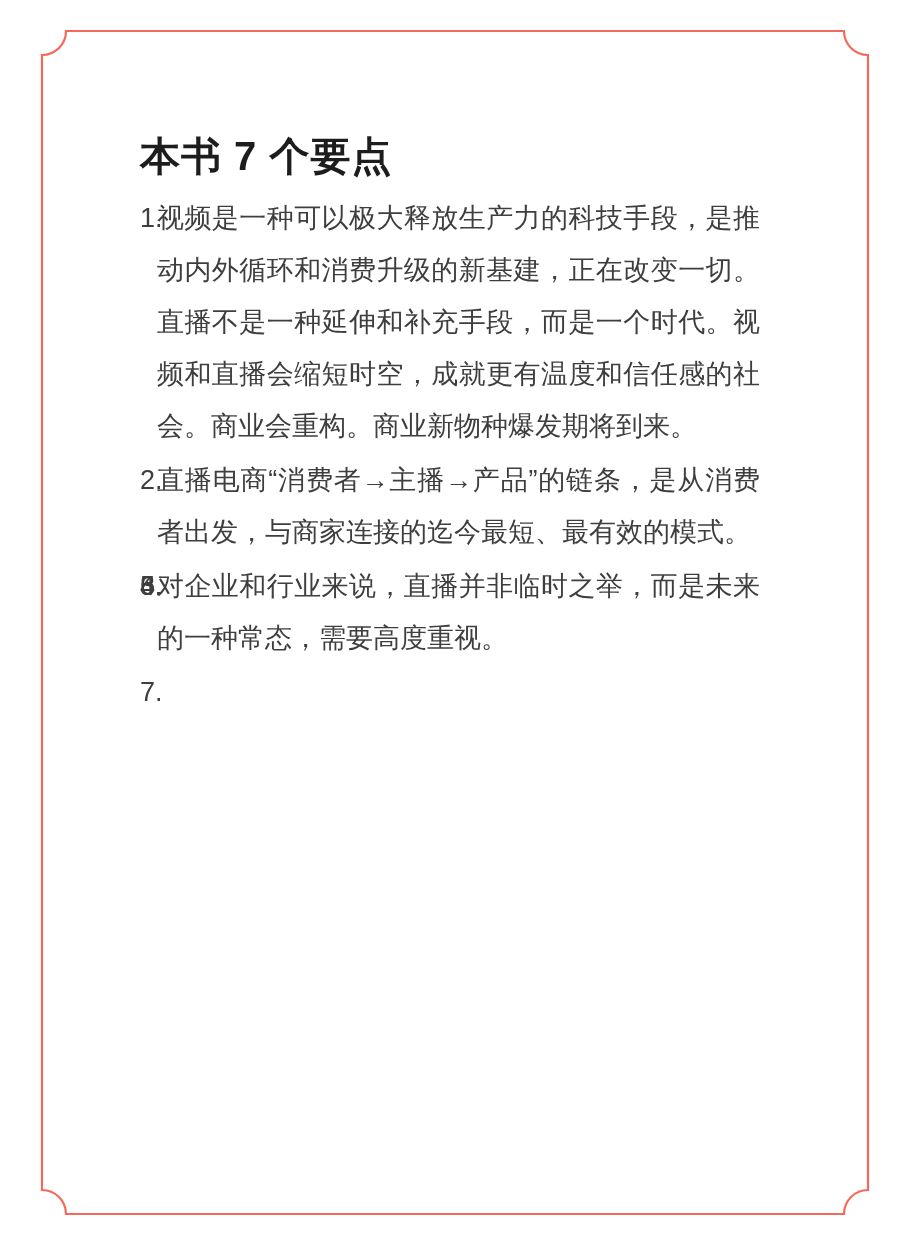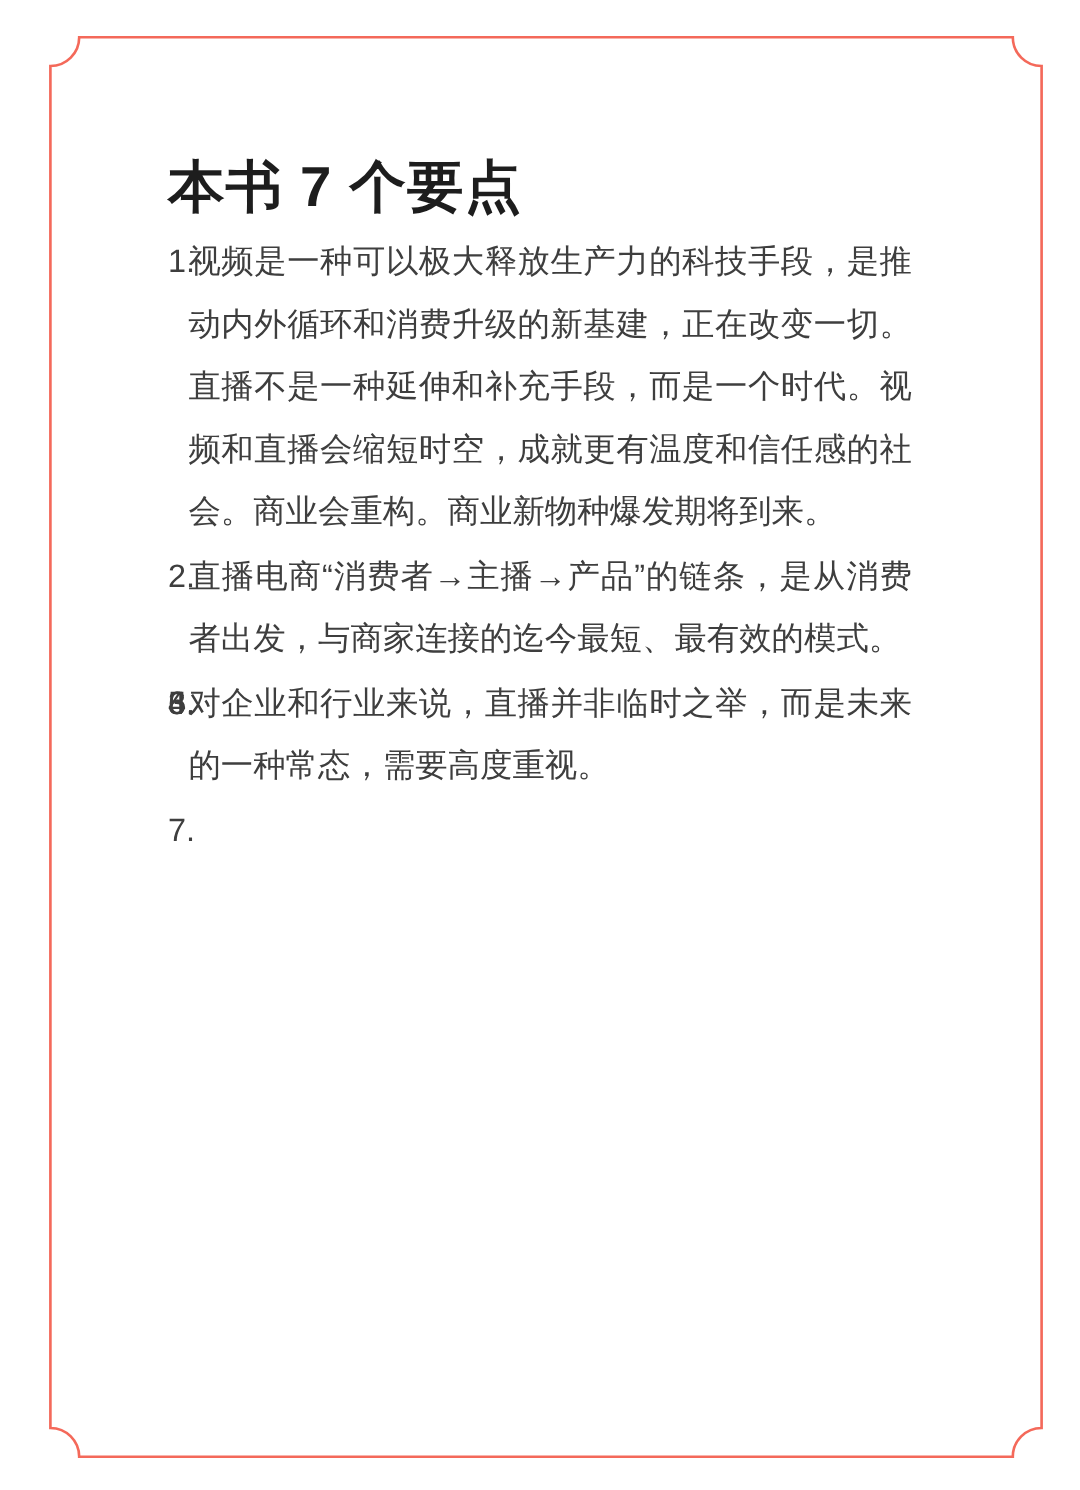--- a/index.html
+++ b/index.html
@@ -24,21 +24,21 @@
     pointer-events: none;
   }
   .content {
     position: absolute;
     left: 140px;
     top: 134px;
     width: 620px;
   }
   h1.title {
     margin: 0 0 14px 0;
-    font-size: 47px;
+    font-size: 40px;
     line-height: 44px;
     font-weight: 700;
     color: #1d1d1d;
     letter-spacing: 1px;
   }
   ol.points {
     list-style: none;
     margin: 0;
     padding: 0;
   }

